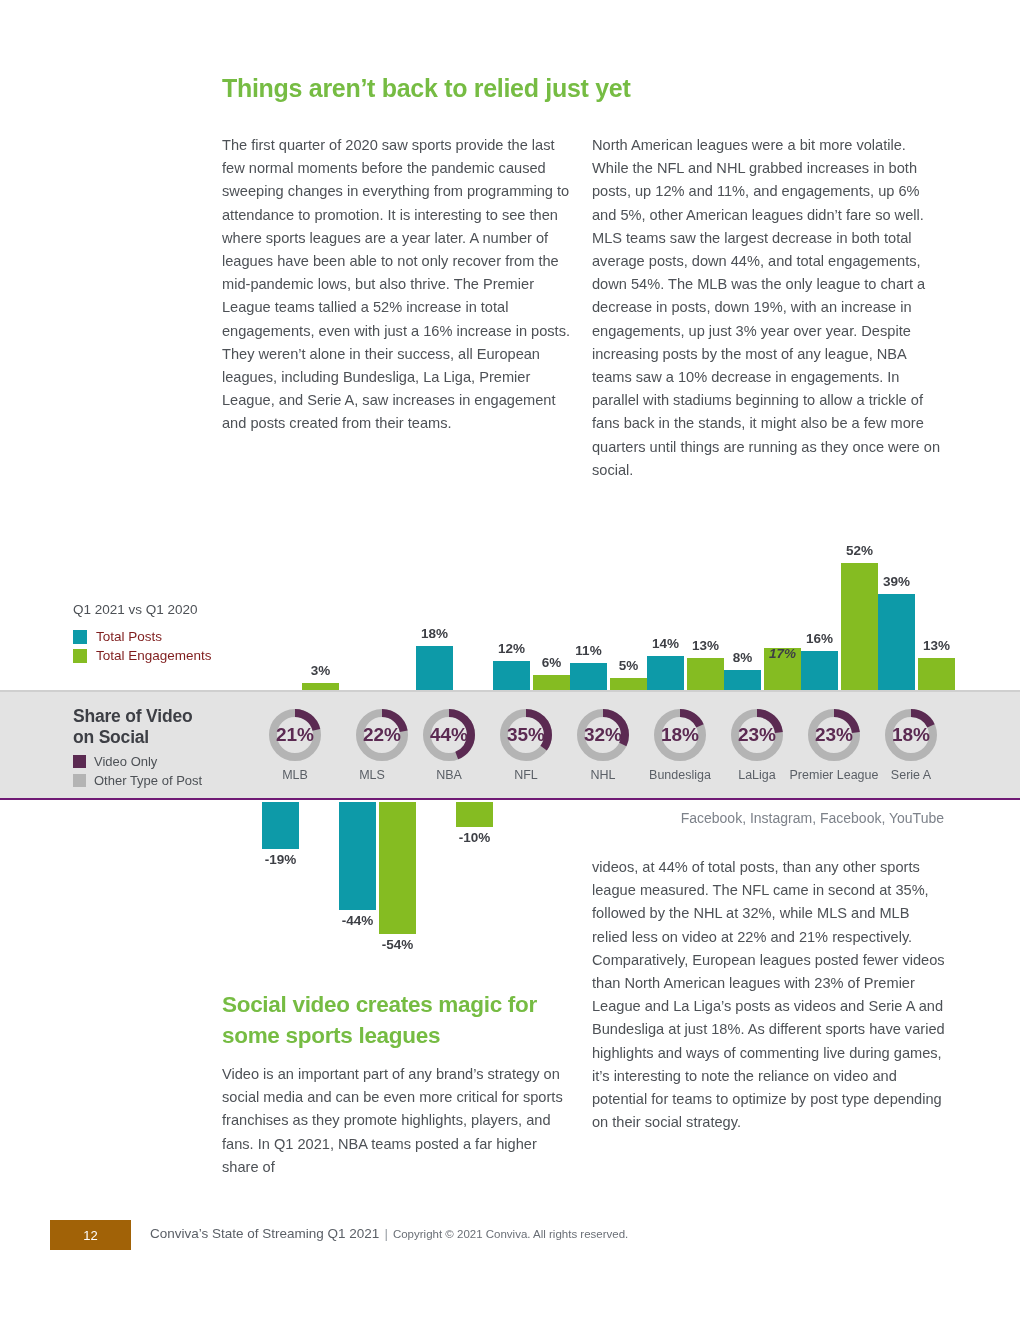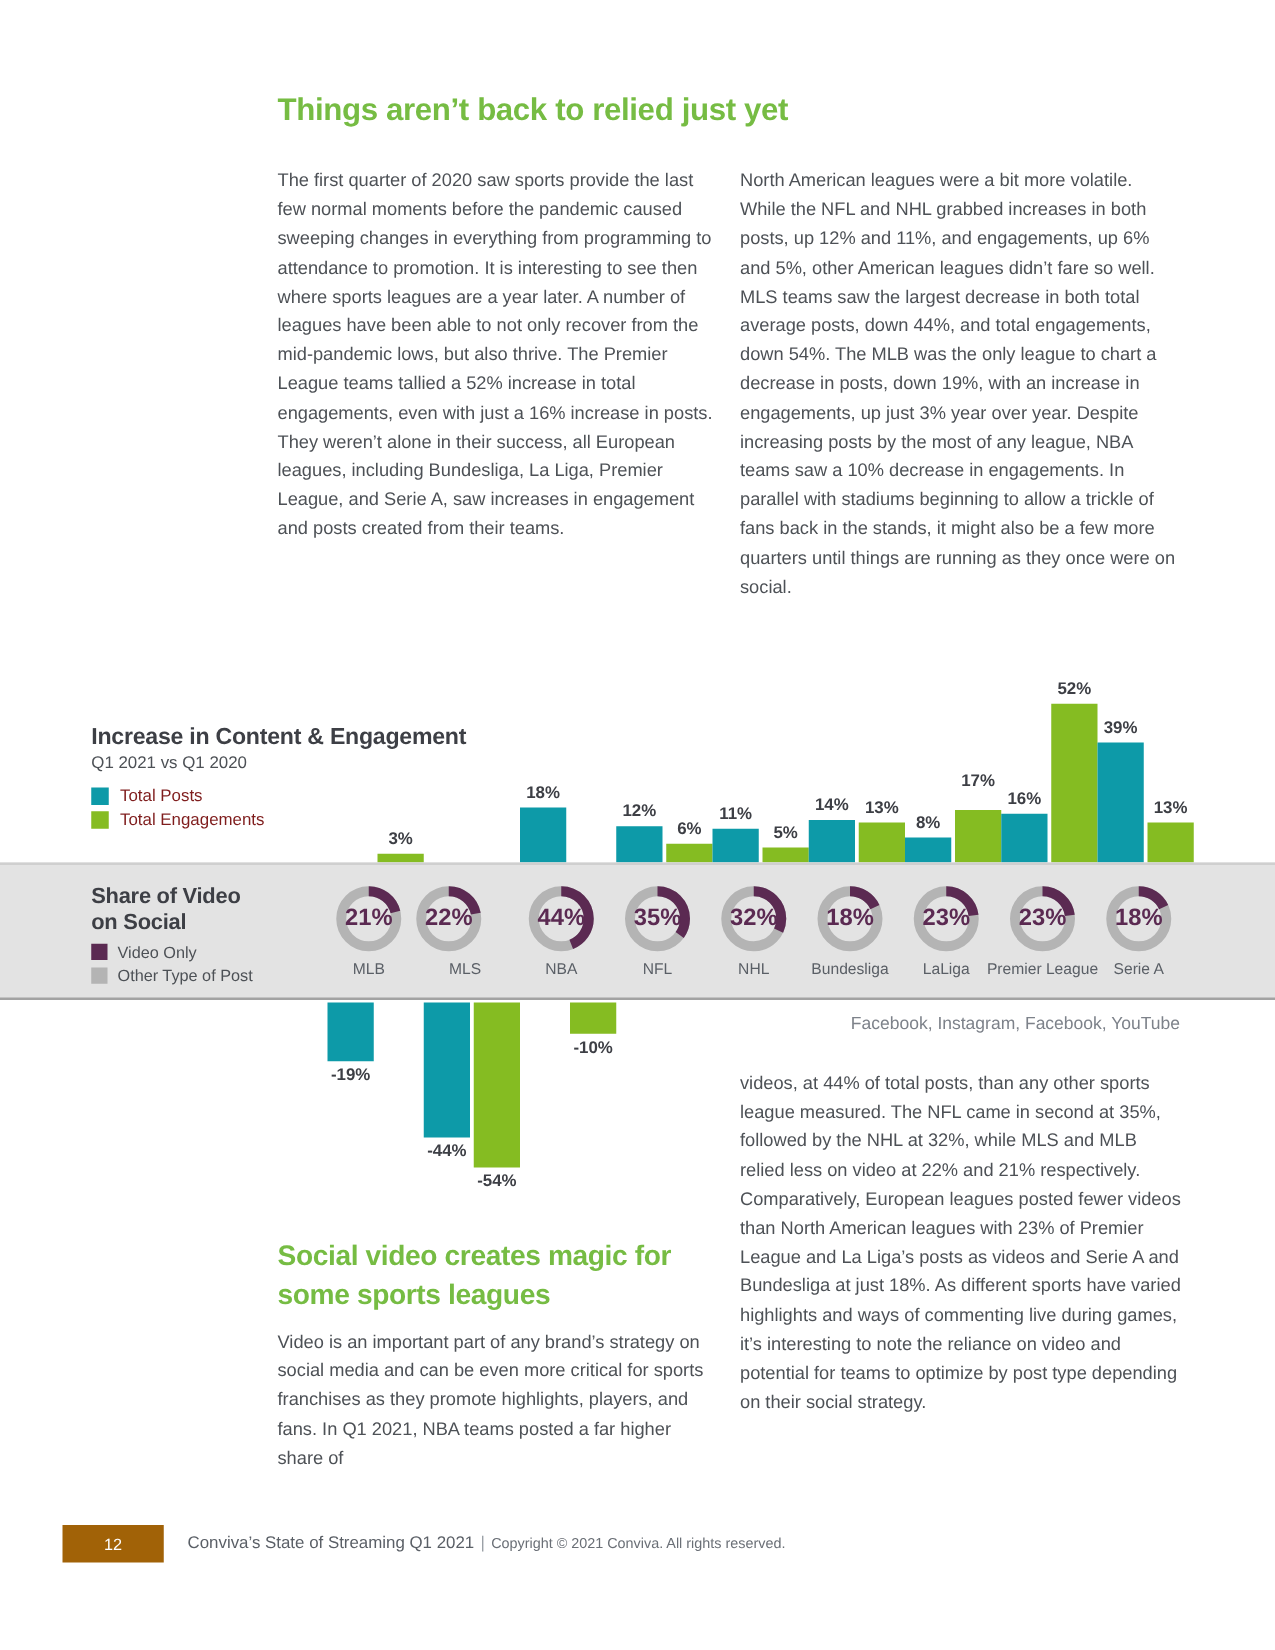--- a/index.html
+++ b/index.html
@@ -48,21 +48,21 @@
   }   
   .bar-lbl {
     position: absolute; width: 70px; text-align: center;
     font-size: 13.5px; font-weight: bold; color: #3d3f45;
   }
 
   
   .band {
     position: absolute; left: 0; top: 690px; width: 1020px; height: 110px;
     background: #e3e3e3;
-    border-top: 2px solid #cfcfcf; border-bottom: 2px solid #a3a3a3;
+    border-top: 2px solid #cfcfcf; border-bottom: 2px solid #701a75;
   }
   .band-title {
     position: absolute; left: 73px; top: 14px;
     font-size: 17.5px; font-weight: bold; color: #3d3f45; line-height: 21px; letter-spacing:-0.2px;
   }
   .band-legend { position: absolute; left: 73px; top: 60px; }
   .band-legend .legend-sw { width: 13px; height: 13px; margin-right: 8px; }
   .band-legend .legend-lb { font-size: 13px; color: #4d5156; }
 
   .donut { position: absolute; top: 14px; width: 58px; height: 58px; }
@@ -110,21 +110,20 @@
   <h1 class="headline">Things aren’t back to relied just yet</h1>
 
   <div class="col left">
     <p>The first quarter of 2020 saw sports provide the last few normal moments before the pandemic caused sweeping changes in everything from programming to attendance to promotion. It is interesting to see then where sports leagues are a year later. A number of leagues have been able to not only recover from the mid-pandemic lows, but also thrive. The Premier League teams tallied a 52% increase in total engagements, even with just a 16% increase in posts. They weren’t alone in their success, all European leagues, including Bundesliga, La Liga, Premier League, and Serie A, saw increases in engagement and posts created from their teams.</p>
   </div>
   <div class="col right">
     <p>North American leagues were a bit more volatile. While the NFL and NHL grabbed increases in both posts, up 12% and 11%, and engagements, up 6% and 5%, other American leagues didn’t fare so well. MLS teams saw the largest decrease in both total average posts, down 44%, and total engagements, down 54%. The MLB was the only league to chart a decrease in posts, down 19%, with an increase in engagements, up just 3% year over year. Despite increasing posts by the most of any league, NBA teams saw a 10% decrease in engagements. In parallel with stadiums beginning to allow a trickle of fans back in the stands, it might also be a few more quarters until things are running as they once were on social.</p>
   </div>
 
   <div class="chart-block">
-    <div class="chart-title">Increase in Content &amp; Engagement</div>
     <div class="chart-sub">Q1 2021 vs Q1 2020</div>
     <div class="legend">
       <div class="legend-row">
         <span class="legend-sw" style="background:#0d9aa8"></span>
         <span class="legend-lb">Total Posts</span>
       </div>
       <div class="legend-row">
         <span class="legend-sw" style="background:#85bc22"></span>
         <span class="legend-lb">Total Engagements</span>
       </div>
@@ -150,21 +149,21 @@
         <div class="bar-lbl" style="left: 553.5px; top: 123.05px;">11%</div>
         <div class="bar" style="left: 610px; width: 37px; background: rgb(133, 188, 34); height: 12.25px; top: 157.75px;"></div>
         <div class="bar-lbl" style="left: 593.5px; top: 137.75px;">5%</div>
         <div class="bar" style="left: 647px; width: 37px; background: rgb(13, 154, 168); height: 34.3px; top: 135.7px;"></div>
         <div class="bar-lbl" style="left: 630.5px; top: 115.7px;">14%</div>
         <div class="bar" style="left: 687px; width: 37px; background: rgb(133, 188, 34); height: 31.85px; top: 138.15px;"></div>
         <div class="bar-lbl" style="left: 670.5px; top: 118.15px;">13%</div>
         <div class="bar" style="left: 724px; width: 37px; background: rgb(13, 154, 168); height: 19.6px; top: 150.4px;"></div>
         <div class="bar-lbl" style="left: 707.5px; top: 130.4px;">8%</div>
         <div class="bar" style="left: 764px; width: 37px; background: rgb(133, 188, 34); height: 41.65px; top: 128.35px;"></div>
-        <div class="bar-lbl" style="left: 747.5px; top: 97px;">17%</div>
+        <div class="bar-lbl" style="left: 747.5px; top: 126px; font-style: italic;">17%</div>
         <div class="bar" style="left: 801px; width: 37px; background: rgb(13, 154, 168); height: 39.2px; top: 130.8px;"></div>
         <div class="bar-lbl" style="left: 784.5px; top: 110.8px;">16%</div>
         <div class="bar" style="left: 841px; width: 37px; background: rgb(133, 188, 34); height: 127.4px; top: 42.6px;"></div>
         <div class="bar-lbl" style="left: 824.5px; top: 22.6px;">52%</div>
         <div class="bar" style="left: 878px; width: 37px; background: rgb(13, 154, 168); height: 95.55px; top: 74.45px;"></div>
         <div class="bar-lbl" style="left: 861.5px; top: 54.45px;">39%</div>
         <div class="bar" style="left: 918px; width: 37px; background: rgb(133, 188, 34); height: 31.85px; top: 138.15px;"></div>
         <div class="bar-lbl" style="left: 901.5px; top: 118.15px;">13%</div>
       </div>
   </div>
@@ -186,21 +185,21 @@
     </div>
     <div id="donuts">
         <div class="donut" style="left: 266px;">
           <svg width="58" height="58" viewBox="0 0 58 58">
             <circle cx="29" cy="29" r="22" fill="none" stroke="#b4b4b4" stroke-width="8"></circle>
             <circle cx="29" cy="29" r="22" fill="none" stroke="#5b2a52" stroke-width="8" stroke-dasharray="29.028316119169684 109.2017606387812" transform="rotate(-90 29 29)"></circle>
           </svg>
           <div class="donut-val">21%</div>
         </div>
         <div class="donut-lbl" style="left: 249px;">MLB</div>
-        <div class="donut" style="left: 330px; text-decoration: underline;">
+        <div class="donut" style="left: 353px; text-decoration: underline;">
           <svg width="58" height="58" viewBox="0 0 58 58">
             <circle cx="29" cy="29" r="22" fill="none" stroke="#b4b4b4" stroke-width="8"></circle>
             <circle cx="29" cy="29" r="22" fill="none" stroke="#5b2a52" stroke-width="8" stroke-dasharray="30.410616886749196 107.81945987120169" transform="rotate(-90 29 29)"></circle>
           </svg>
           <div class="donut-val">22%</div>
         </div>
         <div class="donut-lbl" style="left: 326px;">MLS</div>
         <div class="donut" style="left: 420px;">
           <svg width="58" height="58" viewBox="0 0 58 58">
             <circle cx="29" cy="29" r="22" fill="none" stroke="#b4b4b4" stroke-width="8"></circle>

